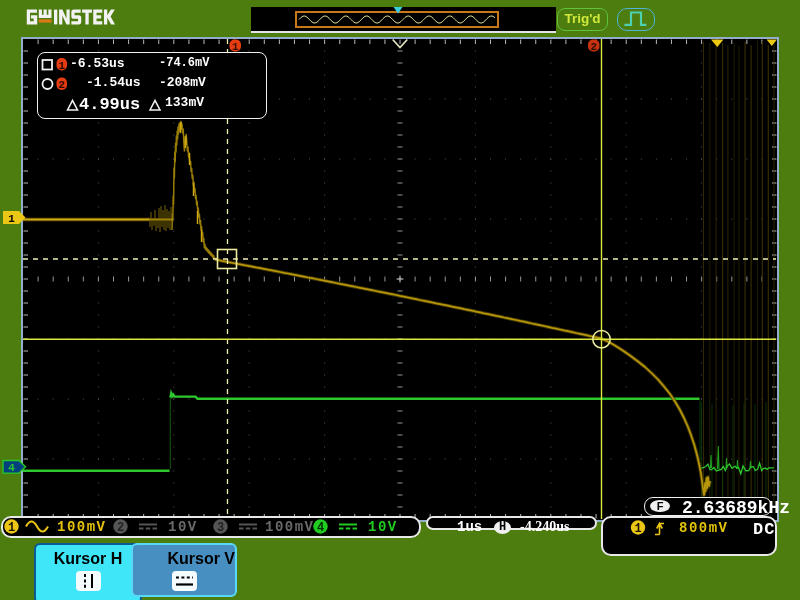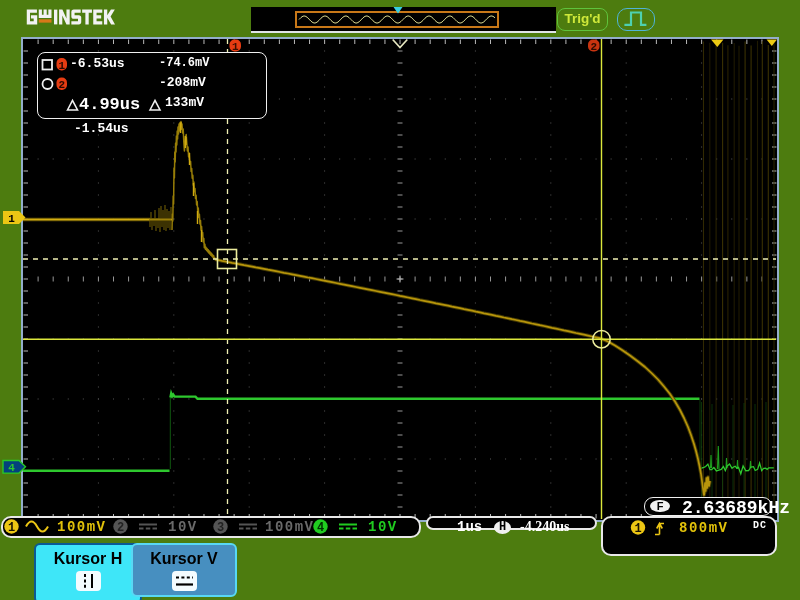--- a/index.html
+++ b/index.html
@@ -131,21 +131,21 @@
    <circle cx="9.5" cy="31" r="5" fill="none" stroke="#f0f0f0" stroke-width="1.8"></circle>
    <rect x="18.5" y="5" width="10.5" height="12.5" rx="5" fill="#e63c12"></rect>
    <text x="23.7" y="15.5" font-family="Liberation Mono" font-size="11" font-weight="bold" fill="#2a0a00" text-anchor="middle">1</text>
    <rect x="18.5" y="24.5" width="10.5" height="12.5" rx="5" fill="#e63c12"></rect>
    <text x="23.7" y="35" font-family="Liberation Mono" font-size="11" font-weight="bold" fill="#2a0a00" text-anchor="middle">2</text>
    <path d="M29.5,57 l5,-9.5 l5,9.5 z" fill="none" stroke="#f0f0f0" stroke-width="1.6"></path>
    <path d="M112,57 l5,-9.5 l5,9.5 z" fill="none" stroke="#f0f0f0" stroke-width="1.6"></path>
  </svg>
  <div class="mono abs" style="left:32px;top:2.5px;font-size:13px;color:#fff;">-6.53us</div>
  <div class="mono abs" style="left:121px;top:2.5px;font-size:12px;color:#fff;">-74.6mV</div>
- <div class="mono abs" style="left:36px;top:22px;font-size:13px;color:#fff;margin-top:46px;">-1.54us</div>
+ <div class="mono abs" style="left:48px;top:22px;font-size:13px;color:#fff;">-1.54us</div>
  <div class="mono abs" style="left:121px;top:22px;font-size:13px;color:#fff;">-208mV</div>
  <div class="mono abs" style="left:41px;top:41.5px;font-size:17px;color:#fff;">4.99us</div>
  <div class="mono abs" style="left:127px;top:41.5px;font-size:13px;color:#fff;">133mV</div>
 </div>
 
 <div class="abs" style="left:644px;top:497px;width:128px;height:19px;background:#000;border:1.5px solid #f0f0f0;border-radius:9px;box-sizing:border-box;">
   <div class="abs" style="left:5px;top:1.5px;width:20px;height:12.5px;background:#f0f0f0;border-radius:50%;color:#000;font-weight:bold;font-size:11px;text-align:center;line-height:12.5px;">F</div>
   <div class="mono abs" style="left:37px;top:0px;font-size:18px;color:#fff;">2.63689kHz</div>
 </div>
 
@@ -174,34 +174,34 @@
   <div class="abs" style="left:66px;top:3px;width:17px;height:13px;background:#f0f0f0;border-radius:50%;color:#000;font-weight:bold;font-size:12px;text-align:center;line-height:13px;font-family:'Liberation Mono',monospace;">H</div>
   <div class="mono abs" style="left:92px;top:0.5px;font-size:14px;color:#fff;font-family:Liberation Serif, serif;">-4.240us</div>
 </div>
 <div class="abs box" style="left:601px;top:516px;width:176px;height:40px;">
   <svg class="abs" style="left:0;top:0" width="172" height="22" viewBox="0 0 172 22">
     <circle cx="35" cy="9.5" r="7.2" fill="#ecc614"></circle>
         <text x="35" y="14.2" font-family="Liberation Mono" font-size="12" font-weight="bold" fill="#1a1400" text-anchor="middle">1</text>
     <path d="M52,16.5 h4.5 M56.5,16.5 V7 M56.5,5.5 h4.5 M53.7,10.5 l2.8,-5 l2.8,5" stroke="#ecc614" stroke-width="1.6" fill="none"></path>
   </svg>
   <div class="mono abs" style="left:76px;top:1.5px;font-size:14px;letter-spacing:1.5px;color:#e2c20a;">800mV</div>
-  <div class="mono abs" style="left:150px;top:1.5px;font-size:10px;letter-spacing:1px;color:#fff;">DC</div>
+  <div class="mono abs" style="left:150px;top:1.5px;font-size:17px;letter-spacing:1px;color:#fff;">DC</div>
 </div>
 
 <div class="abs" style="left:34px;top:543px;width:108px;height:61px;background:#3ee6f8;border:2px solid #0a5a94;border-radius:6px;box-sizing:border-box;">
   <div class="abs" style="left:0;top:5px;width:104px;text-align:center;font-size:16px;font-weight:bold;color:#000;">Kursor H</div>
   <div class="abs" style="left:40px;top:26px;width:25px;height:20px;background:#f4fcff;border-radius:4px;">
     <svg width="25" height="20" viewBox="0 0 25 20">
           <path d="M9,3 v14" stroke="#000" stroke-width="2" stroke-dasharray="3 2.4" fill="none"></path>
           <path d="M16,3 v14" stroke="#000" stroke-width="2" fill="none"></path>
         </svg>
   </div>
 </div>
 <div class="abs" style="left:131px;top:543px;width:106px;height:54px;background:#478fc0;border:2px solid #58d8f4;border-radius:6px;box-sizing:border-box;">
-  <div class="abs" style="left:0;top:5px;width:102px;text-align:center;font-size:16px;font-weight:bold;color:#000;">Kursor V</div>
+  <div class="abs" style="left:0;top:5px;width:102px;text-align:right;font-size:16px;font-weight:bold;color:#000;">Kursor V</div>
   <div class="abs" style="left:39px;top:26px;width:25px;height:20px;background:#f4fcff;border-radius:4px;">
     <svg width="25" height="20" viewBox="0 0 25 20">
           <path d="M4,6.5 h17" stroke="#000" stroke-width="2" stroke-dasharray="3 2.4" fill="none"></path>
           <path d="M4,13.5 h17" stroke="#000" stroke-width="2.2" fill="none"></path>
         </svg>
   </div>
 </div>
 </div>
 
 </body></html>

